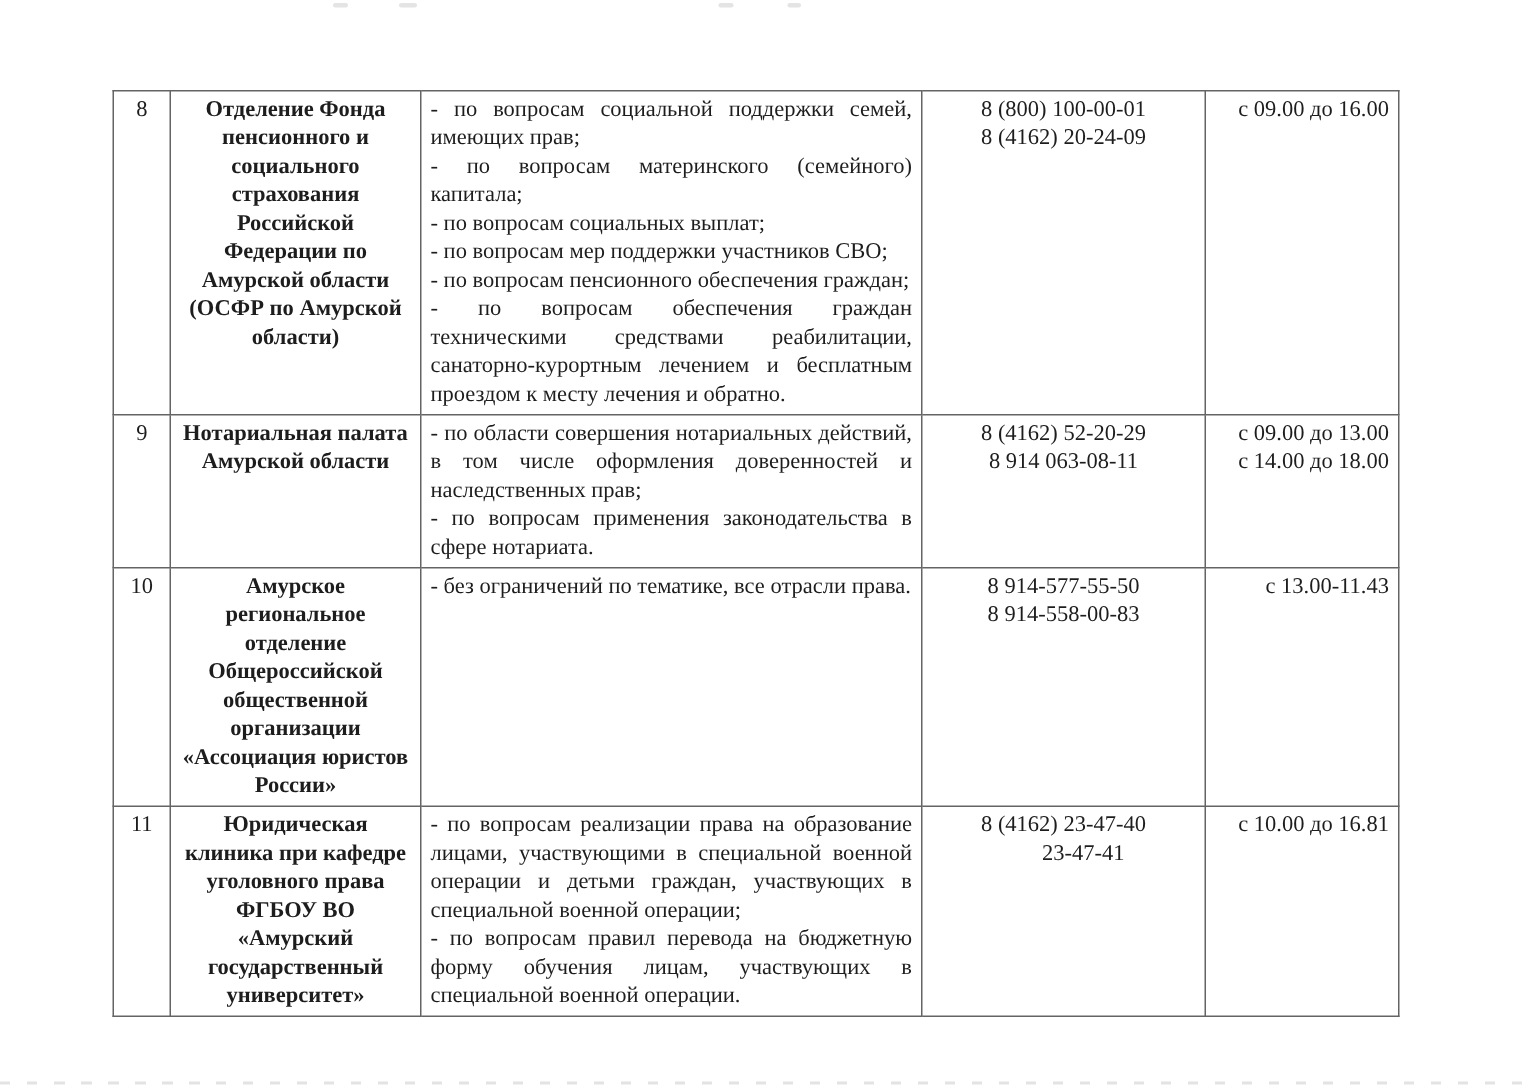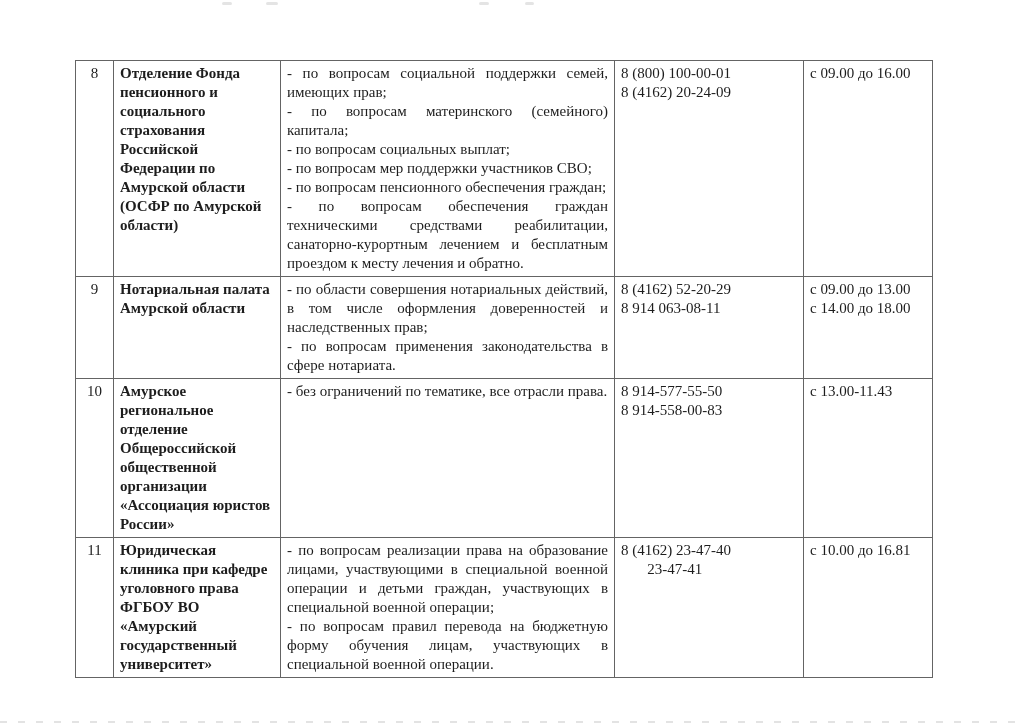--- a/index.html
+++ b/index.html
@@ -22,25 +22,25 @@
   }
   .doc-table td {
     border: 1px solid #646464;
     vertical-align: top;
     font-size: 15px;
     line-height: 19px;
     padding: 3px 6px;
     overflow: hidden;
   }
   .c-num   { text-align: center; padding-top: 4px; }
-  .c-name  { font-weight: 700; padding-left: 7px; padding-right: 7px; padding-top: 4px; }
+  .c-name  { text-align: center; font-weight: 700; padding-left: 7px; padding-right: 7px; padding-top: 4px; }
   .c-topics{ padding-left: 8px; padding-right: 8px; padding-top: 4px; }
   .c-topics .para { text-align: justify; }
-  .c-phones{ padding-top: 23px; }
-  .c-hours { text-align: left; padding-top: 23px; }
+  .c-phones{ text-align: center; padding-top: 23px; }
+  .c-hours { text-align: right; padding-top: 23px; }
 
   
   .smudge {
     position: absolute;
     height: 3px;
     background: #d9d9d9;
     border-radius: 2px;
     opacity: 0.7;
   }
   .bottom-dashes {

